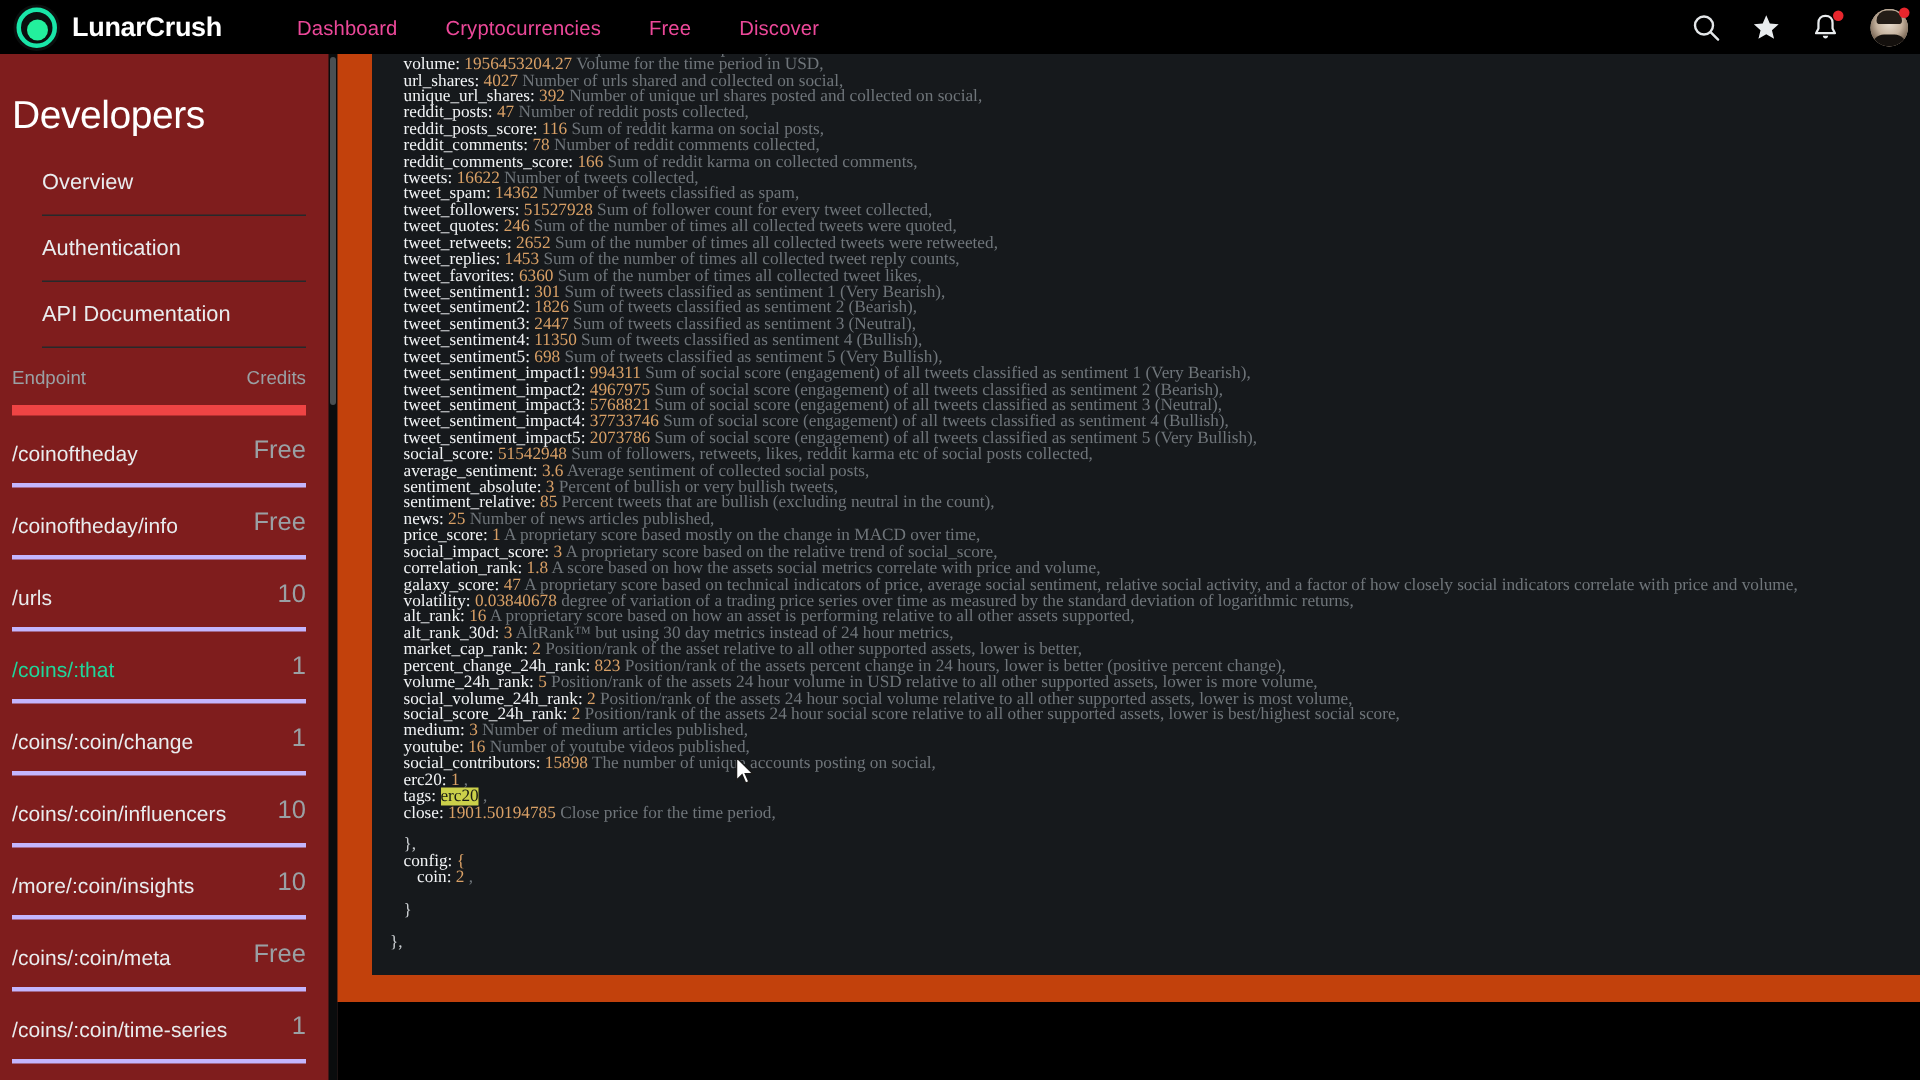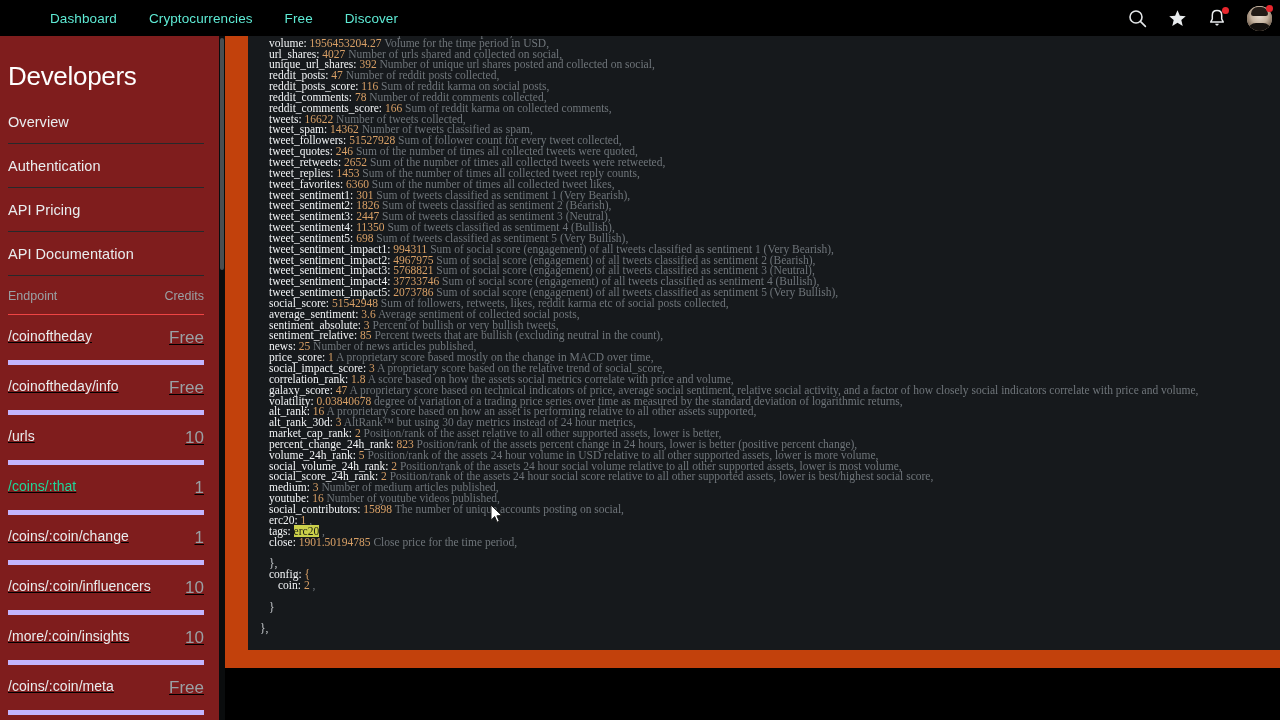--- a/index.html
+++ b/index.html
@@ -34,21 +34,21 @@
   .logo-dot {
     position: absolute; left: 8.5px; top: 10px; width: 14px; height: 14px;
     border-radius: 50%; background: #23f09d;
   }
   #brand-text {
     color: #ffffff; font-size: 18px; font-weight: 700;
     letter-spacing: -0.2px; margin-left: 8px;
   }
   #nav-links { display: flex; align-items: center; margin-left: 50px; gap: 32px; }
   .nav-link {
-    color: #5eead4; font-size: 13.5px; letter-spacing: 0.1px;
+    color: #ec4899; font-size: 13.5px; letter-spacing: 0.1px;
     text-decoration: none; cursor: pointer; white-space: nowrap; text-align: right;
   }
   #nav-right {
     position: absolute; right: 8px; top: 0; height: 36px;
     display: flex; align-items: center; gap: 20px;
   }
   .nav-icon {
     width: 20px; height: 20px; position: relative;
     display: flex; align-items: center; justify-content: center;
     cursor: pointer;
@@ -90,33 +90,33 @@
   #sidebar-inner { padding: 0 21px 0 8px; }
   #dev-title {
     color: #ffffff; font-size: 26px; font-weight: 400;
     letter-spacing: -0.3px; padding: 25px 0 8px 0;
   }
   .side-link {
     color: #e9ecee; font-size: 14.5px; letter-spacing: 0.05px;
     padding: 14px 0 13px 0;
     border-bottom: 1px solid #26292b;
     cursor: pointer;
+    margin-left: 20px;
   }
   .side-head {
     display: flex; justify-content: space-between; align-items: flex-start;
     padding: 13px 0 11px 0;
-    border-bottom: 1px solid #ef4444;
+    border-bottom: 7px solid #ef4444;
   }
   .side-head span { color: #9aa0a4; font-size: 12.5px; }
   .ep-row {
-    display: flex; justify-content: space-between; align-items: flex-start;
+    display: flex; justify-content: space-between; align-items: flex-end;
     padding: 13px 0 12px 0;
-    border-bottom: 5px solid #c4b5fd;
+    border-bottom: 3px solid #c4b5fd;
     cursor: pointer;
-    text-decoration: underline;
   }
   .ep-name { color: #e9ecee; font-size: 14px; letter-spacing: 0.05px; }
   .ep-row.active .ep-name { color: #1fd69a; }
   .ep-credit { color: #9aa0a4; font-size: 17px; }
 
   
   #side-scroll-track {
     position: absolute; left: 219px; top: 36px; width: 6px; height: 684px;
     background: #0a0c0d;
   }
@@ -161,20 +161,27 @@
   
   #cursor {
     position: absolute; left: 490px; top: 504px;
     width: 14px; height: 20px; z-index: 40; pointer-events: none;
   }
 </style>
 </head>
 <body>
 
 <div id="topbar">
+  <div id="brand">
+    <span class="logo-mark">
+      <span class="logo-ring"></span>
+      <span class="logo-dot"></span>
+    </span>
+    <span id="brand-text">LunarCrush</span>
+  </div>
 
   <nav id="nav-links">
     <a class="nav-link">Dashboard</a>
     <a class="nav-link">Cryptocurrencies</a>
     <a class="nav-link">Free</a>
     <a class="nav-link">Discover</a>
   </nav>
 
   <div id="nav-right">
     <div class="nav-icon">
@@ -204,21 +211,20 @@
     </div>
   </div>
 </div>
 
 <div id="sidebar">
   <div id="sidebar-inner">
     <div id="dev-title">Developers</div>
 
     <div class="side-link">Overview</div>
     <div class="side-link">Authentication</div>
-    <div class="side-link">API Pricing</div>
     <div class="side-link">API Documentation</div>
 
     <div class="side-head">
       <span>Endpoint</span>
       <span>Credits</span>
     </div>
 
     <div id="endpoint-list">
         <div class="ep-row">
           <span class="ep-name">/coinoftheday</span>

